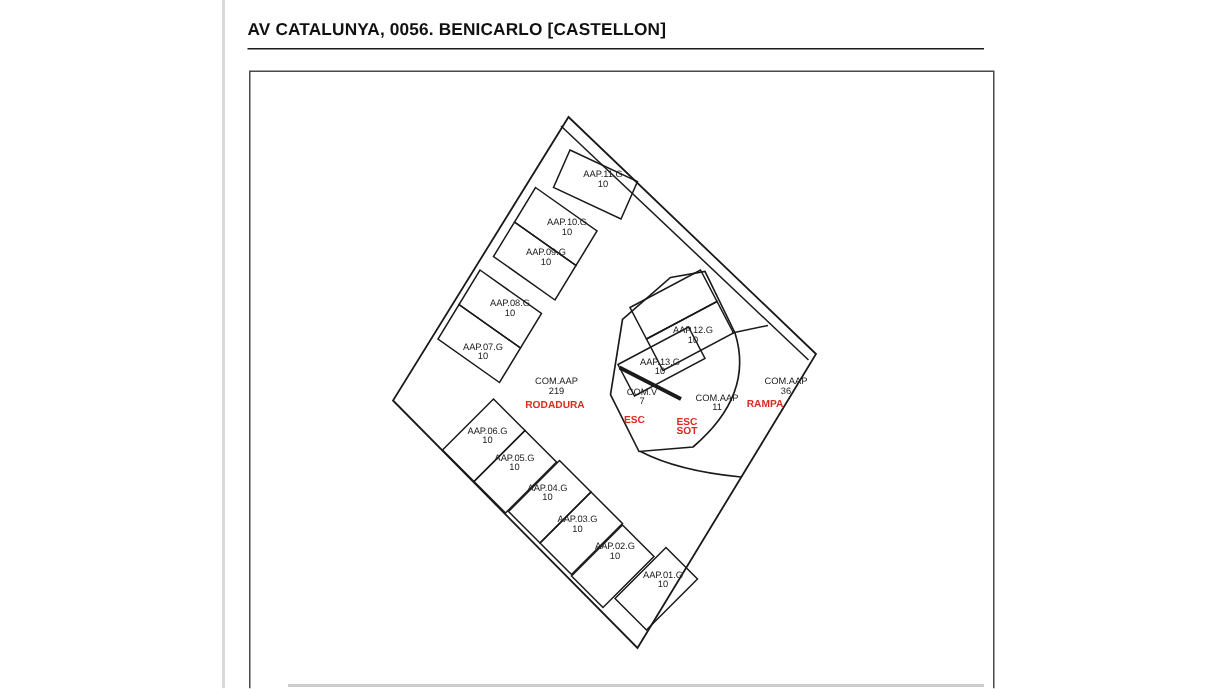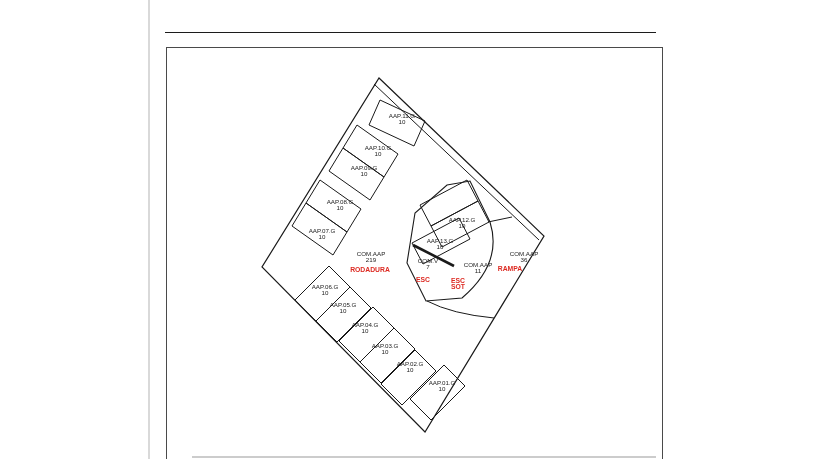--- a/index.html
+++ b/index.html
@@ -39,20 +39,21 @@
   }
   svg text{font-family:"Liberation Sans", sans-serif;}
 </style>
 </head>
 <body>
 
 <div class="page">
 
   <div class="side-divider"></div>
 
+  <div class="doc-title">AV CATALUNYA, 0056. BENICARLO [CASTELLON]</div>
 
   <div class="title-rule"></div>
 
   <div class="map-frame"></div>
 
   <svg class="map-svg" viewBox="0 0 816 459">
     <g id="plan-lines">
         <polygon points="379,78 544,236 425,432 262,267" stroke-width="1.2" fill="none" stroke="#1a1a1a"></polygon>
         <path d="M374,84 L539,240" stroke-width="1" fill="none" stroke="#1a1a1a"></path>
         <polygon points="380,100 425,121 414,146 369,125" stroke-width="1" fill="none" stroke="#1a1a1a"></polygon>

